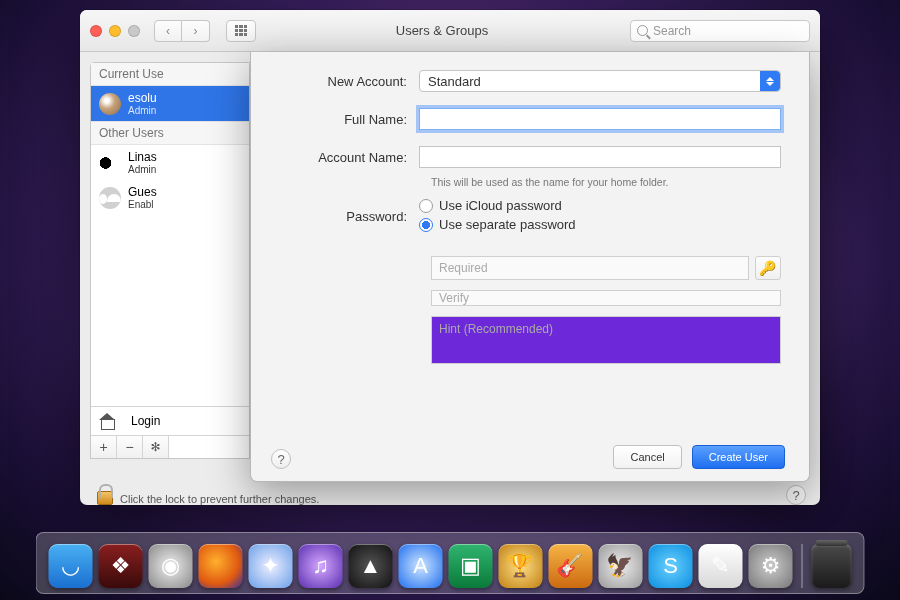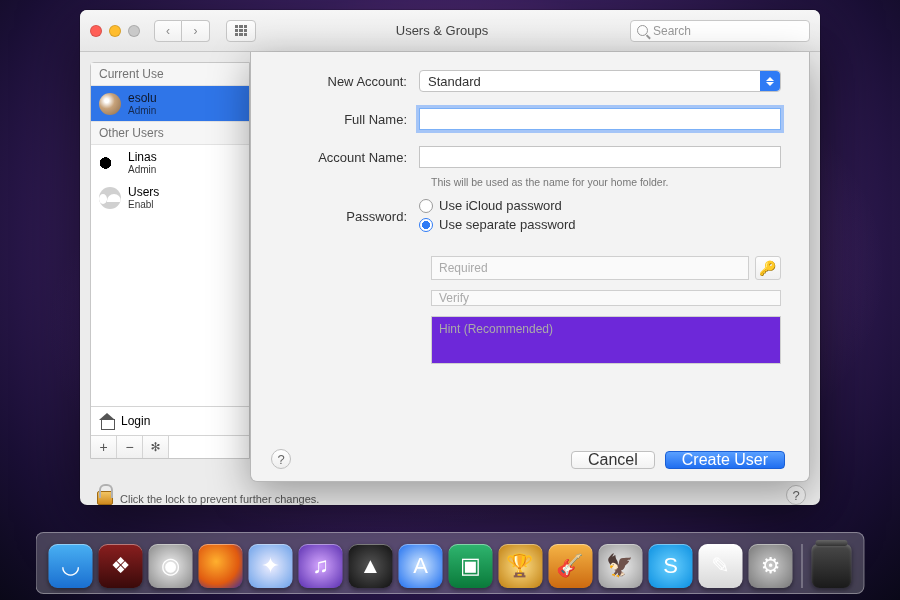--- a/index.html
+++ b/index.html
@@ -43,31 +43,31 @@
   .grid3x3 i{background:#777}
   .wtitle{position:absolute; left:0; right:16px; text-align:center; font-size:13px; color:#444; pointer-events:none}
   .search{ margin-left:auto; width:180px; height:22px; background:#fff; border:1px solid #c9c9c9; border-radius:4px; display:flex; align-items:center; padding:0 6px; gap:5px; color:#9a9a9a; font-size:12px}
   .mag{width:11px;height:11px;border:1.5px solid #9a9a9a;border-radius:50%;position:relative}
   .mag::after{content:"";position:absolute;width:5px;height:1.5px;background:#9a9a9a;bottom:-2px;right:-4px;transform:rotate(45deg)}
   .body{flex:1;display:flex;padding:10px;gap:0;position:relative}
   .sidebar{ width:160px; background:#fff; border:1px solid #c7c7c7; border-radius:4px 0 0 0; display:flex; flex-direction:column; font-size:12px;}
   .shead{padding:4px 8px;color:#737373;border-bottom:1px solid #e3e3e3;background:#f6f6f6}
   .shead.obord{border-top:1px solid #e3e3e3}
   .srow{display:flex;gap:7px;align-items:center;padding:5px 8px}
-  .srow.sel{background:#2f75e8;color:#0f172a}
+  .srow.sel{background:#2f75e8;color:#ffffff}
   .srow .sub{display:block;font-size:10px;opacity:.8}
   .avatar{width:22px;height:22px;border-radius:50%;background:#ddd;display:flex;align-items:center;justify-content:center;overflow:hidden}
   .ava1{background:radial-gradient(circle at 35% 35%, #fff 10%, #c7a27a 40%, #8a6a4a 100%) }
   .ava2{background:#fff;position:relative}
   .ava2::before{content:"";position:absolute;inset:0;background:radial-gradient(circle at 30% 50%,#000 30%,transparent 31%),radial-gradient(circle at 70% 50%,#fff 30%,transparent 31%);}
   .ava3{background:#d0d0d0}
   .ava3::before{content:"";display:block;width:10px;height:10px;background:#fff;border-radius:50%;margin:3px auto 0}
   .ava3::after{content:"";display:block;width:16px;height:8px;background:#fff;border-radius:8px 8px 0 0;margin:1px auto 0}
   .spacer{flex:1}
-  .loginopt{border-top:1px solid #d4d4d4;padding:6px 8px;display:flex;align-items:center;gap:6px}
+  .loginopt{border-top:1px solid #d4d4d4;padding:6px 8px;display:flex;align-items:center;gap:16px}
   .home{width:16px;height:16px;position:relative}
   .home::before{content:"";position:absolute;left:2px;top:6px;width:12px;height:9px;border:1.5px solid #555}
   .home::after{content:"";position:absolute;left:0;top:0;border-left:8px solid transparent;border-right:8px solid transparent;border-bottom:7px solid #555}
   .sbtns{display:flex;border-top:1px solid #d4d4d4}
   .sbtn{width:26px;height:22px;display:flex;align-items:center;justify-content:center;border-right:1px solid #d4d4d4;background:linear-gradient(#fdfdfd,#f0f0f0);font-size:14px;color:#555}
   .gear{font-size:12px}
   .main{flex:1;background:#fff;border:1px solid #c7c7c7;border-left:none;border-radius:0 4px 0 0;position:relative}
   .pwbtn{position:absolute;top:16px;right:12px;height:20px;border:1px solid #c4c4c4;border-radius:4px;background:linear-gradient(#fff,#f2f2f2);font-size:11px;padding:0 8px;display:flex;align-items:center}
   .footer{height:36px;display:flex;align-items:flex-end;padding:0 14px;gap:6px;font-size:11px;color:#555;position:relative}
   .lock{width:20px;height:24px;position:relative}
@@ -93,21 +93,21 @@
   .radios{flex:1;display:flex;flex-direction:column;gap:4px}
   .radio{display:flex;align-items:center;gap:6px}
   .rdot{width:14px;height:14px;border-radius:50%;border:1px solid #9a9a9a;background:#fff;display:flex;align-items:center;justify-content:center}
   .rdot.on{background:radial-gradient(circle,#2f7bf5 45%,#fff 47%);border-color:#2f7bf5}
   .pwgroup{margin-left:152px;display:flex;flex-direction:column;gap:10px}
   .pwrow{display:flex;gap:6px}
   .disinput{flex:1;height:24px;border:1px solid #cfcfcf;background:#fafafa;color:#aaa;padding:0 7px;font-size:12px;display:flex;align-items:center}
   .keybtn{width:26px;height:24px;border:1px solid #cfcfcf;background:linear-gradient(#fdfdfd,#f0f0f0);display:flex;align-items:center;justify-content:center;border-radius:3px;font-size:14px}
   .disarea{height:48px;border:1px solid #cfcfcf;background:#6d28d9;color:#aaa;padding:5px 7px;font-size:12px}
   .sheetfoot{position:absolute;bottom:12px;right:24px;display:flex;gap:10px;align-items:center}
-  .btn{height:18px;padding:6px 16px;border:1px solid #c0c0c0;border-radius:4px;background:linear-gradient(#fff,#f2f2f2);font-size:16px;display:flex;align-items:center}
+  .btn{height:24px;padding:6px 16px;border:1px solid #c0c0c0;border-radius:4px;background:linear-gradient(#fff,#f2f2f2);font-size:11px;display:flex;align-items:center}
   .btn.primary{background:linear-gradient(#5aa0ff,#1f6ef0);border-color:#1a5fd5;color:#fff}
   .sheethelp{position:absolute;bottom:12px;left:20px}
   
   .dock{position:absolute;left:50%;bottom:6px;transform:translateX(-50%);height:62px;padding:5px 12px;display:flex;align-items:flex-end;gap:6px;background:rgba(255,255,255,.22);border:1px solid rgba(255,255,255,.35);border-radius:8px;backdrop-filter:blur(2px)}
   .dicon{width:44px;height:44px;border-radius:9px;box-shadow:0 2px 4px rgba(0,0,0,.4),inset 0 1px 0 rgba(255,255,255,.4);display:flex;align-items:center;justify-content:center;font-size:22px;color:#fff}
   .dsep{width:1px;height:44px;background:rgba(255,255,255,.5);margin:0 3px}
   .trash{width:40px;height:44px;background:linear-gradient(#4a4a4a,#1a1a1a);border-radius:6px 6px 8px 8px;position:relative;box-shadow:inset 0 2px 3px rgba(255,255,255,.2),0 2px 4px rgba(0,0,0,.4)}
   .trash::before{content:"";position:absolute;top:-4px;left:4px;right:4px;height:6px;background:linear-gradient(#666,#333);border-radius:3px}
 </style>
 </head>
@@ -160,21 +160,21 @@
         <div class="srow">
           <div class="avatar ava2"></div>
           <div>
             <span>Linas</span>
             <span class="sub">Admin</span>
           </div>
         </div>
         <div class="srow">
           <div class="avatar ava3"></div>
           <div>
-            <span>Users</span>
+            <span>Gues</span>
             <span class="sub">Enabl</span>
           </div>
         </div>
         <div class="spacer"></div>
         <div class="loginopt">
           <span class="home"></span>
           <span>Login</span>
         </div>
         <div class="sbtns">
           <div class="sbtn">+</div>

